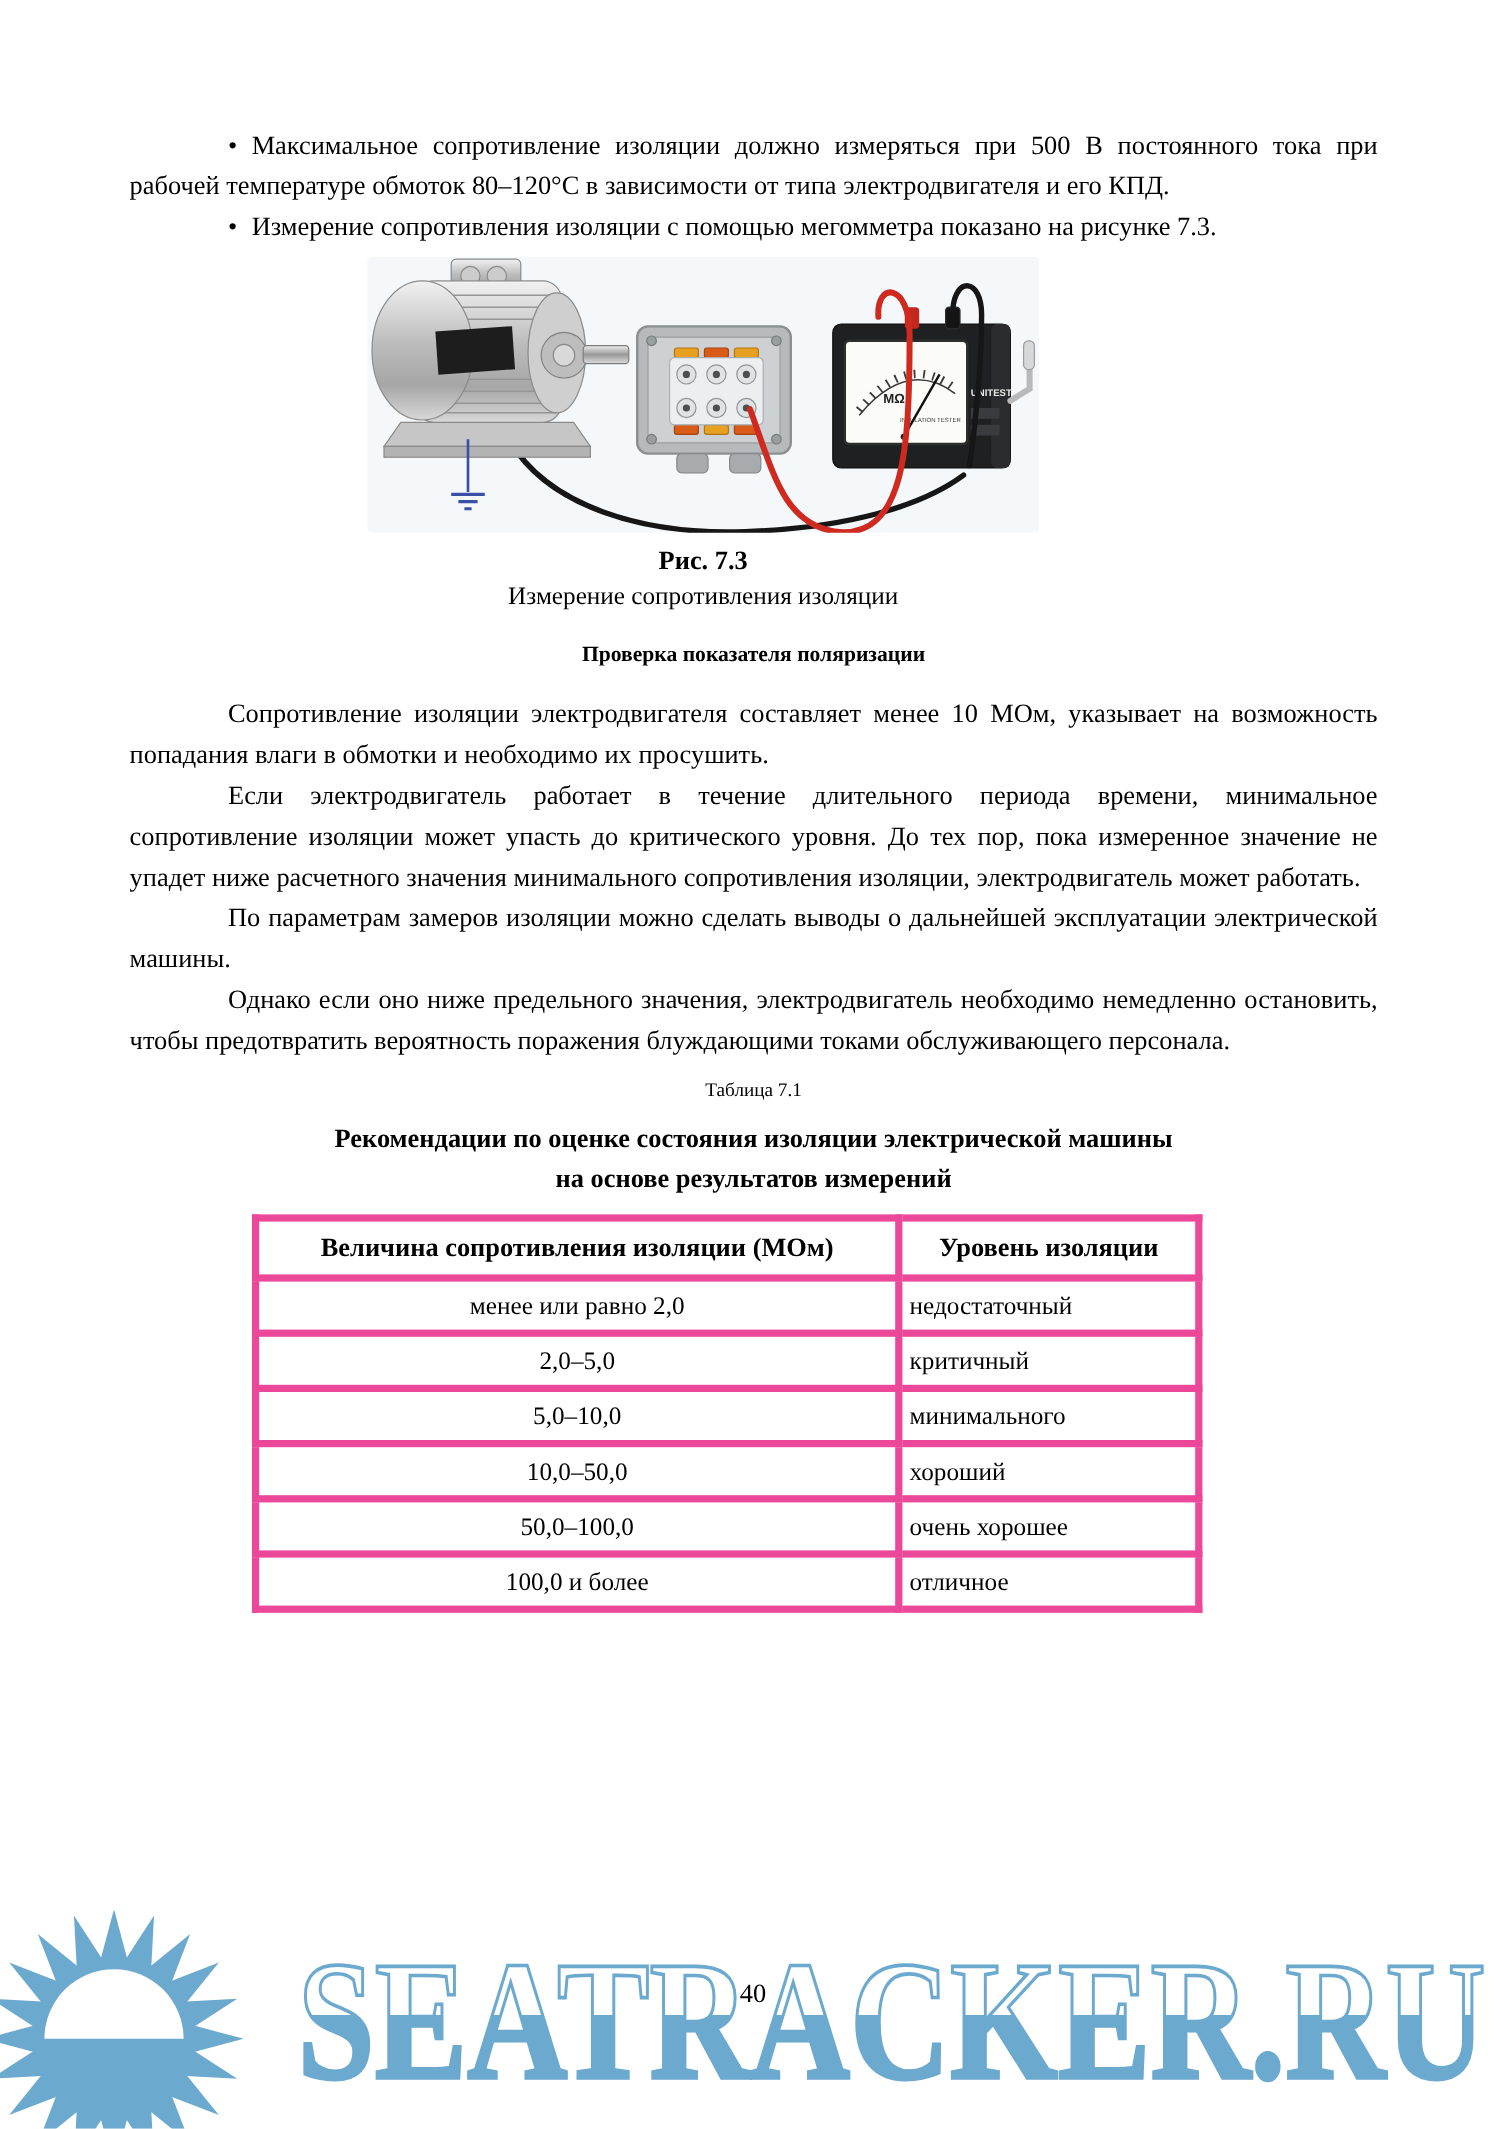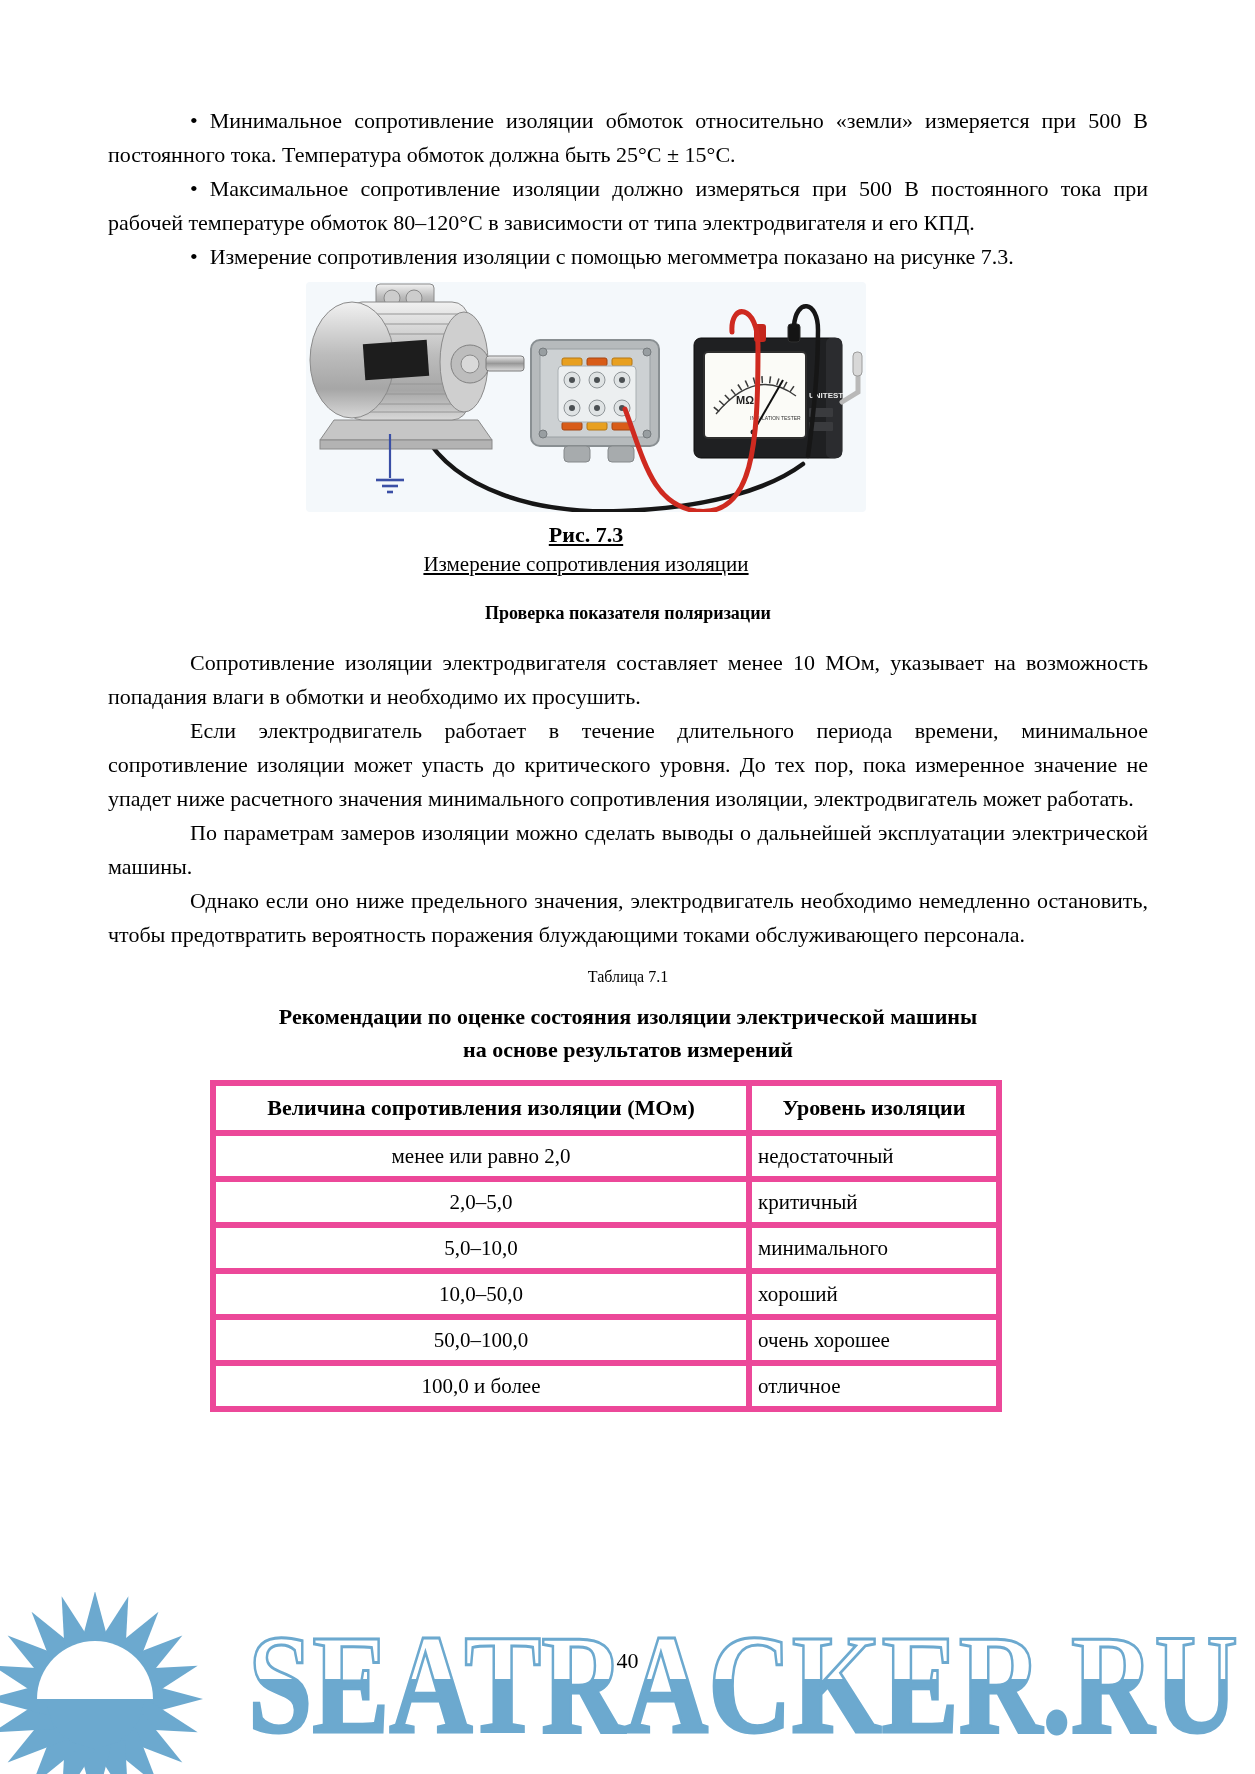--- a/index.html
+++ b/index.html
@@ -4,21 +4,21 @@
 <style>
   html,body{margin:0;padding:0;}
   body{
     width:1255px;height:1774px;position:relative;background:#ffffff;
     font-family:"Liberation Serif", serif;color:#000;overflow:hidden;
   }
   .content{position:absolute;left:108px;top:104px;width:1040px;z-index:2;}
   .doc-title{font-size:23px;font-weight:bold;text-align:center;margin:0 0 26px 0;}
   p.body-p{font-size:22px;line-height:34px;text-align:justify;margin:0;text-indent:82px;}
   .bullet-marker{margin-right:12px;}
-  .figure-wrap{margin:8px 0 0 198px;width:560px;text-decoration:underline;}
+  .figure-wrap{margin:8px 0 0 198px;width:560px;}
   .figure-wrap svg{display:block;}
   .fig-num{text-align:center;font-weight:bold;font-size:22px;margin-top:10px;}
   .fig-cap{text-align:center;font-size:21px;margin-top:4px;}
   .section-h{font-size:18px;font-weight:bold;text-align:center;margin:26px 0 22px 0;}
   .table-label{font-size:16px;text-align:center;margin-top:16px;}
   .table-caption{font-size:22px;font-weight:bold;text-align:center;line-height:33px;margin-top:14px;}
   table.res{border-collapse:collapse;margin:14px 0 0 102px;table-layout:fixed;}
   table.res th,table.res td{border:6px solid #ec4899;}
   table.res th{font-size:22px;font-weight:bold;height:40px;text-align:center;padding:2px 6px;}
   table.res td{font-size:21px;height:36px;padding:2px 6px;}
@@ -29,21 +29,20 @@
   .page-num{position:absolute;top:1648px;left:0;width:1255px;text-align:center;
             font-size:22px;z-index:2;}
   .watermark{position:absolute;left:0;top:1592px;width:1255px;height:182px;z-index:1;}
 </style>
 </head>
 <body>
 
 <div class="content">
 
 
-  <p class="body-p"><span class="bullet-marker">•</span><span>Минимальное сопротивление изоляции обмоток относительно «земли» измеряется при 500 В постоянного тока. Температура обмоток должна быть 25°С ± 15°С.</span></p>
   <p class="body-p"><span class="bullet-marker">•</span><span>Максимальное сопротивление изоляции должно измеряться при 500 В постоянного тока при рабочей температуре обмоток 80–120°С в зависимости от типа электродвигателя и его КПД.</span></p>
   <p class="body-p"><span class="bullet-marker">•</span><span>Измерение сопротивления изоляции с помощью мегомметра показано на рисунке 7.3.</span></p>
 
   <div class="figure-wrap">
     <svg width="560" height="230" viewBox="0 0 560 230" xmlns="http://www.w3.org/2000/svg">
       <defs>
         <linearGradient id="gm" x1="0" y1="0" x2="0" y2="1">
           <stop offset="0" stop-color="#f1f1f1"></stop>
             <stop offset="0.45" stop-color="#bcbcbc"></stop>
           <stop offset="0.75" stop-color="#a6a6a6"></stop>

